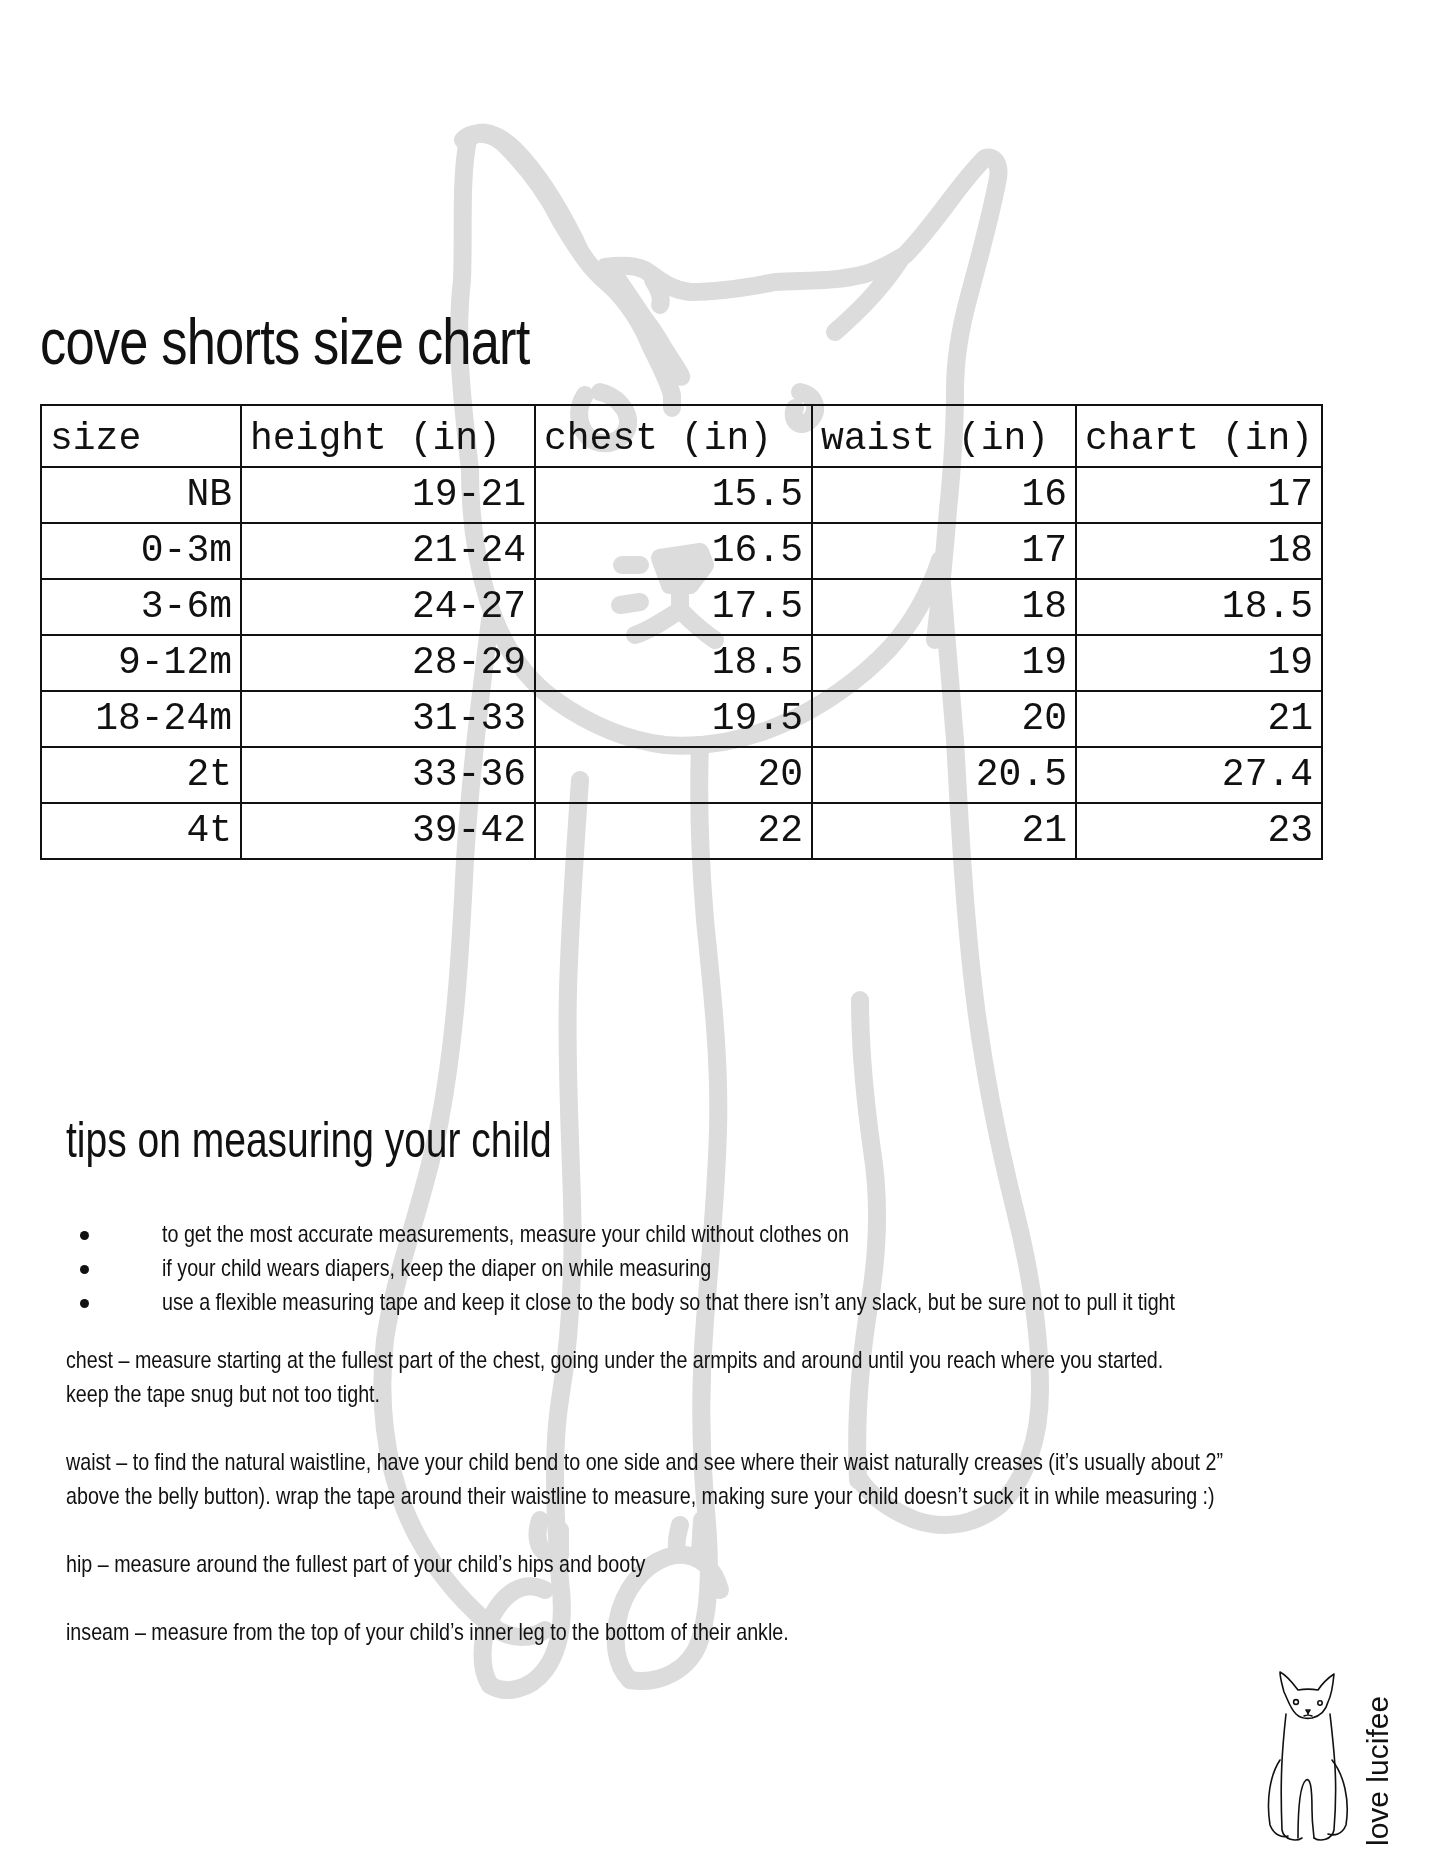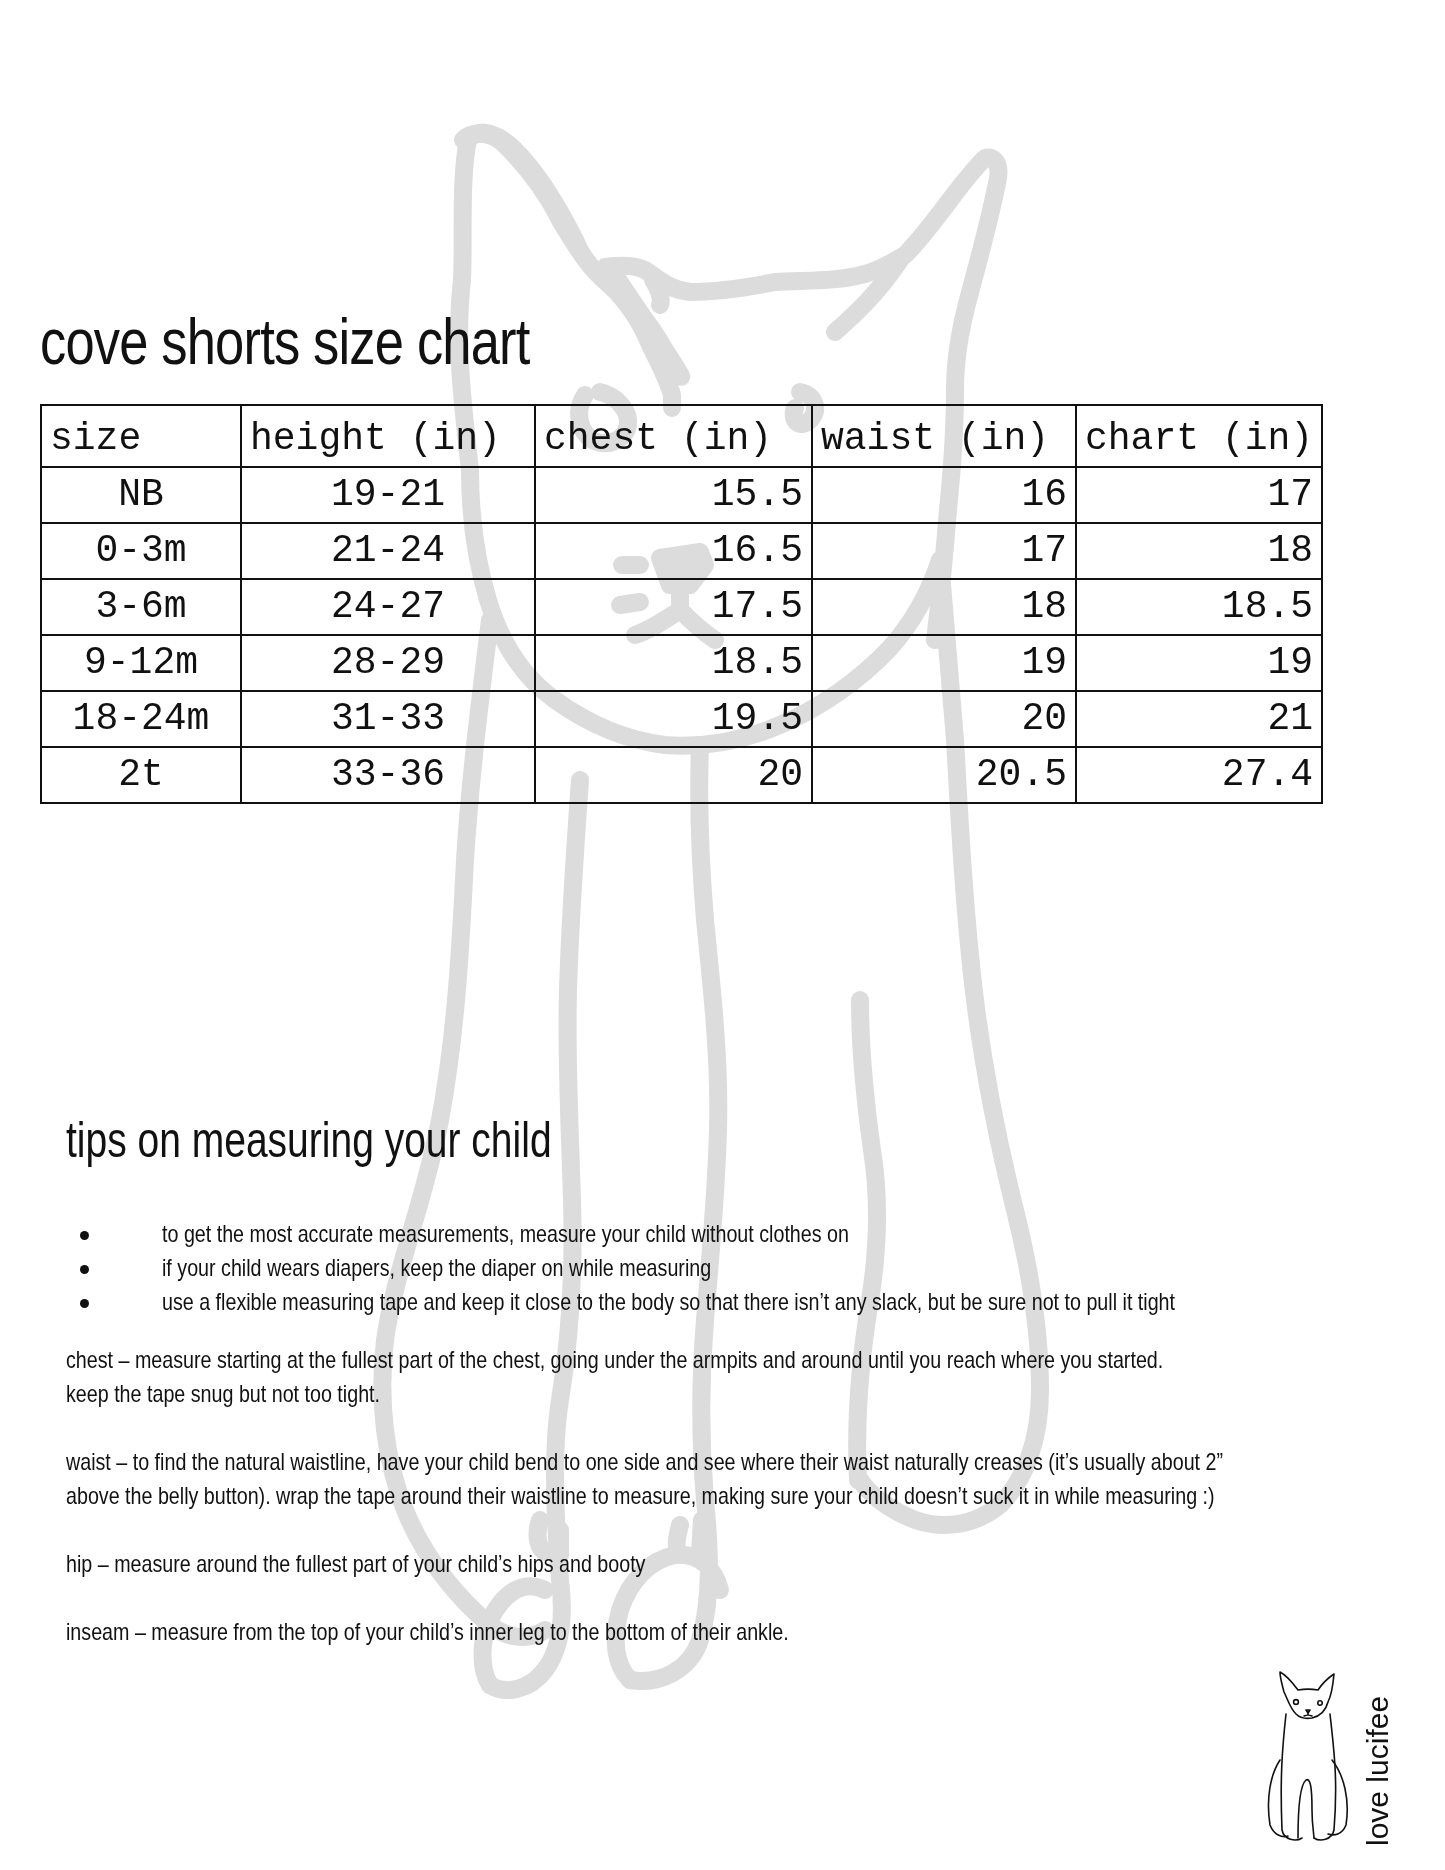--- a/index.html
+++ b/index.html
@@ -59,21 +59,21 @@
       padding: 0 8px;
       font-weight: normal;
       line-height: 1;
       white-space: nowrap;
       background: transparent;
     }
     table.size-table th {
       text-align: left;
       padding-top: 6px;
     }
-    table.size-table td.txt { text-align: center; }
+    table.size-table td.txt { text-align: right; }
     table.size-table td.num { text-align: right; border-radius: 15px; }
     .col-size { width: 200px; }
     .col-height { width: 294px; }
     .col-chest { width: 277px; }
     .col-waist { width: 264px; }
     .col-hips { width: 228px; }
 
     .tips-title {
       position: absolute;
       left: 66px;
@@ -231,20 +231,27 @@
         <td class="num">19.5</td>
         <td class="num">20</td>
         <td class="num">21</td>
       </tr>
       <tr>
         <td class="txt">2t</td>
         <td class="txt">33-36</td>
         <td class="num">20</td>
         <td class="num">20.5</td>
         <td class="num">27.4</td>
+      </tr>
+      <tr>
+        <td class="txt">4t</td>
+        <td class="txt">39-42</td>
+        <td class="num">22</td>
+        <td class="num">21</td>
+        <td class="num">23</td>
       </tr>
     </tbody>
   </table>
 
   <div class="tips-title">tips on measuring your child</div>
 
   <ul class="bullets">
     <li>
       <span class="dot"></span>
       <span class="btxt">to get the most accurate measurements, measure your child without clothes on</span>

